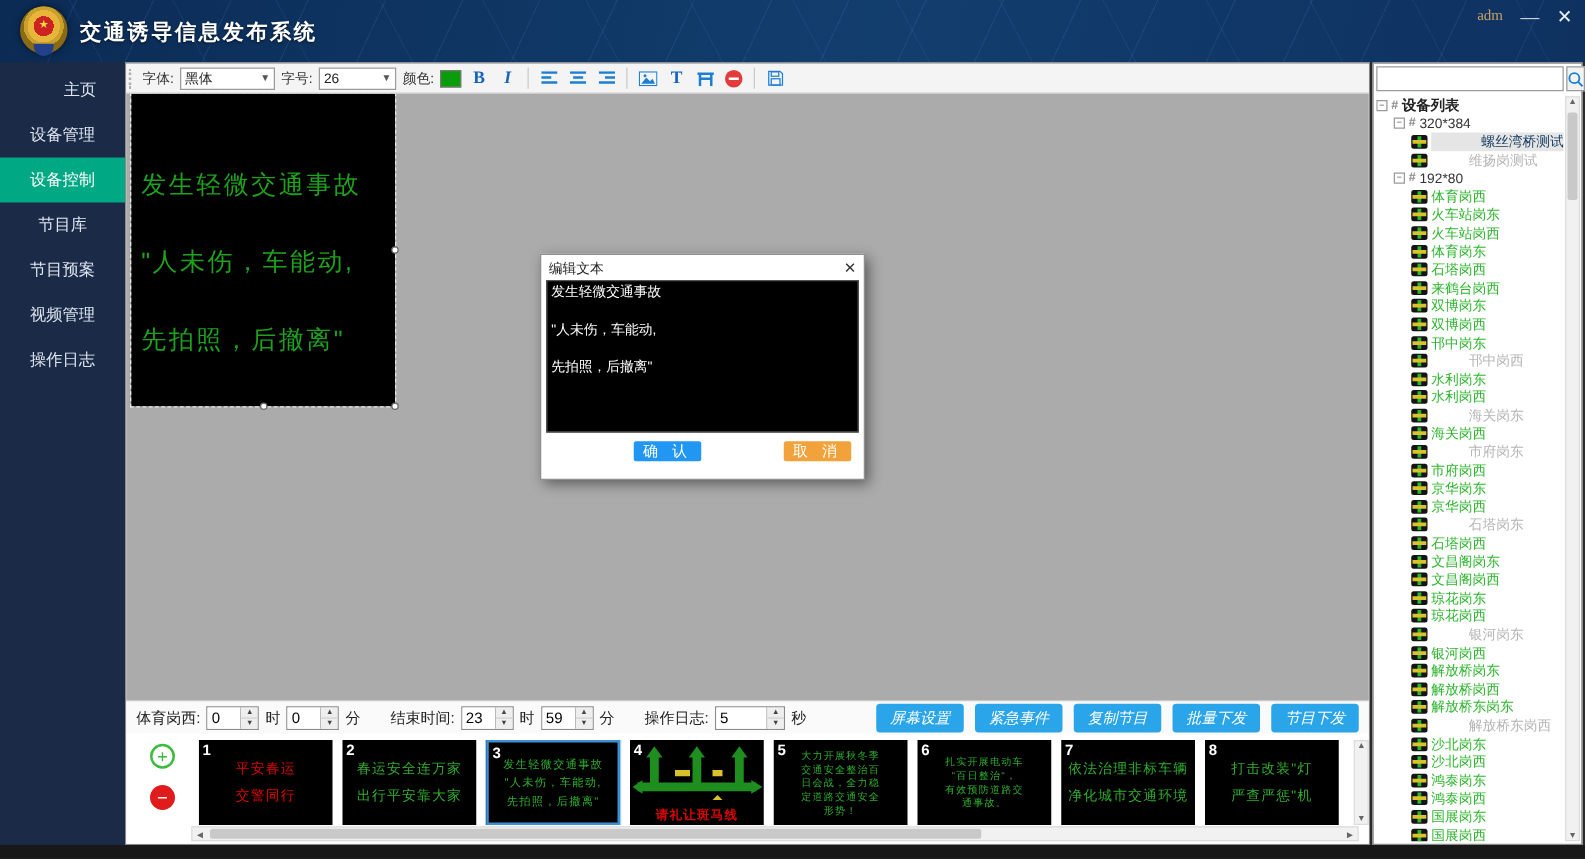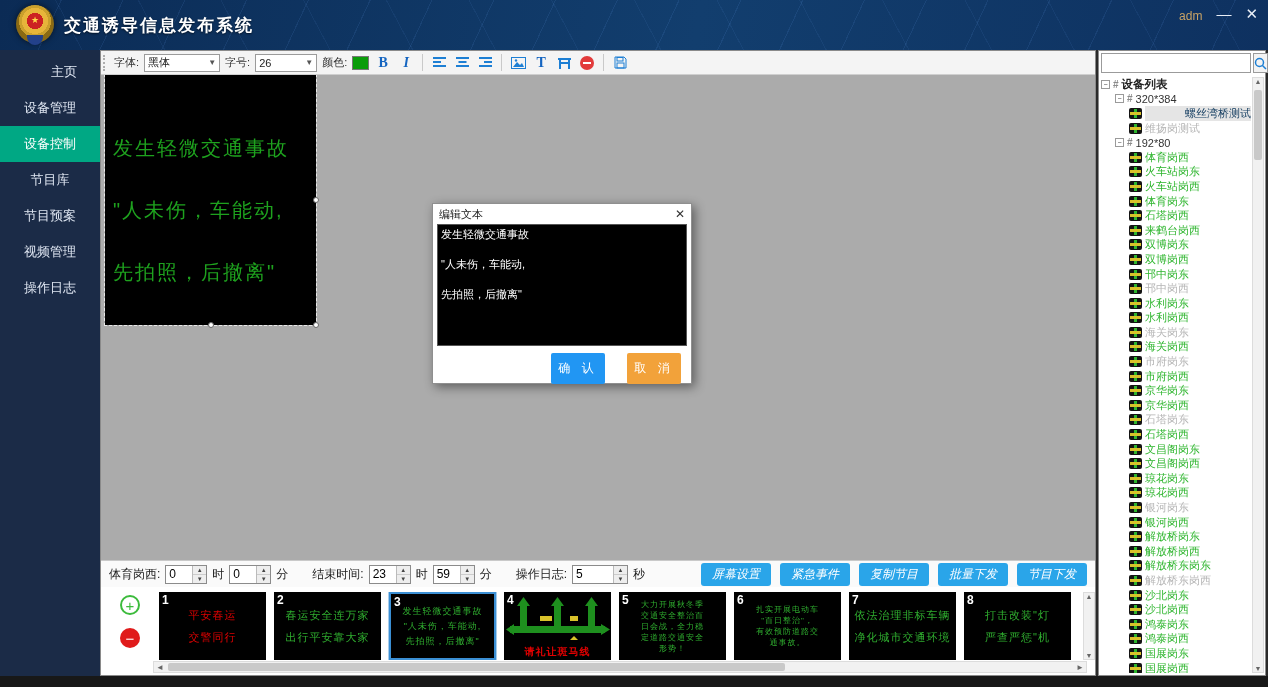--- a/index.html
+++ b/index.html
@@ -17,21 +17,21 @@
     pointer-events:none; }
   .badge { position:absolute; left:16px; top:5px; width:38px; height:38px; border-radius:50%;
     background:radial-gradient(circle at 50% 42%, #c22 0 8px, #e7b53a 8px 13px, #caa02c 13px 16px, #8a6a14 16px 19px);
     box-shadow:0 0 6px rgba(0,0,0,.6); z-index:2; }
   .badge::after { content:"★"; position:absolute; left:50%; top:40%; transform:translate(-50%,-50%);
     color:#ffd94a; font-size:9px; }
   .badge::before { content:""; position:absolute; left:50%; bottom:-2px; transform:translateX(-50%);
     width:16px; height:10px; background:#23418a; border-radius:0 0 8px 8px; }
   .app-title { position:absolute; left:64px; top:14px; color:#fff; font-size:17px; font-weight:bold;
     letter-spacing:2px; z-index:2; text-shadow:0 1px 2px rgba(0,0,0,.6); }
-  .header-right { position:absolute; right:10px; top:5px; display:flex; align-items:flex-end; gap:14px; z-index:3; }
+  .header-right { position:absolute; right:10px; top:5px; display:flex; align-items:flex-start; gap:14px; z-index:3;font-family:Liberation Serif, serif; }
   .user-name { color:#c9a365; font-size:12px; }
   .win-btn { color:#e8eef6; font-size:15px; cursor:default; line-height:18px; }
 
   
   .sidebar { position:absolute; left:0; top:50px; width:100px; height:626px; background:#1b2b47; }
   .menu-item { height:36px; line-height:36px; text-align:center; color:#dfe6f2; font-size:13px; cursor:pointer; }
   .menu-item.active { background:#00a884; color:#fff; }
   .sidebar .menu-item:first-child { margin-top:4px;margin-left:28px; }
 
   
@@ -112,39 +112,39 @@
   .tree-row { display:flex; align-items:center; gap:3px; height:14.6px; white-space:nowrap; }
   .toggle { width:9px; height:9px; border:1px solid #9a9a9a; background:#fff; font-size:7px; line-height:7px;
     text-align:center; color:#444; flex:0 0 9px; cursor:pointer; }
   .grp-icon { color:#8b8b8b; font-size:10px; font-weight:bold; }
   .root-label { font-weight:bold; color:#222; font-size:11.5px; }
   .grp-label { color:#333; }
   .tl-icon { width:13px; height:11px; background:#141414; border-radius:2px; position:relative; flex:0 0 13px; }
   .tl-icon::before { content:""; position:absolute; left:5px; top:1px; width:3px; height:9px; background:#2db52d; }
   .tl-icon::after { content:""; position:absolute; left:1px; top:4px; width:11px; height:3px; background:#d9c22a; }
   .leaf-label.online { color:#2db52d; }
-  .leaf-label.offline { color:#b5b5b5; }
+  .leaf-label.offline { color:#b5b5b5;margin-left:30px; }
   .leaf-label.selected { background:#e5e5e5; color:#103a5e;padding-left:40px; }
   .indent1 { padding-left:14px; } .indent2 { padding-left:28px; }
   .tree-scroll { position:absolute; right:1px; top:26px; width:12px; bottom:2px; background:#f1f1f1; border:1px solid #dcdcdc; }
   .tree-scroll .up { position:absolute; top:0; left:0; right:0; text-align:center; font-size:7px; color:#666; cursor:pointer; }
   .tree-scroll .down { position:absolute; bottom:0; left:0; right:0; text-align:center; font-size:7px; color:#666; cursor:pointer; }
   .tree-scroll .vthumb { position:absolute; left:1px; right:1px; top:12px; height:70px; background:#c9c9c9; border-radius:2px; cursor:pointer; }
 
   
   .dialog { position:absolute; left:432px; top:203px; width:260px; height:181px; background:#fff;
     border:1px solid #8f8f8f; box-shadow:3px 3px 10px rgba(0,0,0,.45); z-index:10; }
   .dlg-head { height:20px; display:flex; align-items:center; justify-content:space-between; padding:0 6px; }
   .dlg-title { font-size:11px; color:#222; }
   .dlg-close { font-size:12px; color:#333; cursor:pointer; }
   .dlg-text { display:block; width:250px; height:122px; margin:0 auto; background:#000; color:#fff;
     border:1px solid #555; resize:none; font-size:11px; font-family:inherit; padding:2px 3px; line-height:15px; outline:0; }
   .dlg-btns { display:flex; justify-content:flex-end; gap:22px; padding:7px 10px 0 0; }
-  .dlg-btn { width:54px; height:31px; color:#fff; font-size:12px; display:flex; align-items:center; justify-content:center;
-    border-radius:2px; letter-spacing:4px; cursor:pointer; }
+  .dlg-btn { width:54px; height:16px; color:#fff; font-size:12px; display:flex; align-items:center; justify-content:center;
+    border-radius:2px; letter-spacing:4px; cursor:pointer;margin-left:44px; }
   .dlg-ok { background:#2196f3; } .dlg-cancel { background:#f2a23a; }
 
   
   .bottom-strip { position:absolute; left:0; bottom:0; width:1268px; height:11px; background:#181818; }
 
   svg { display:block; }
 </style>
 </head>
 <body>
 

